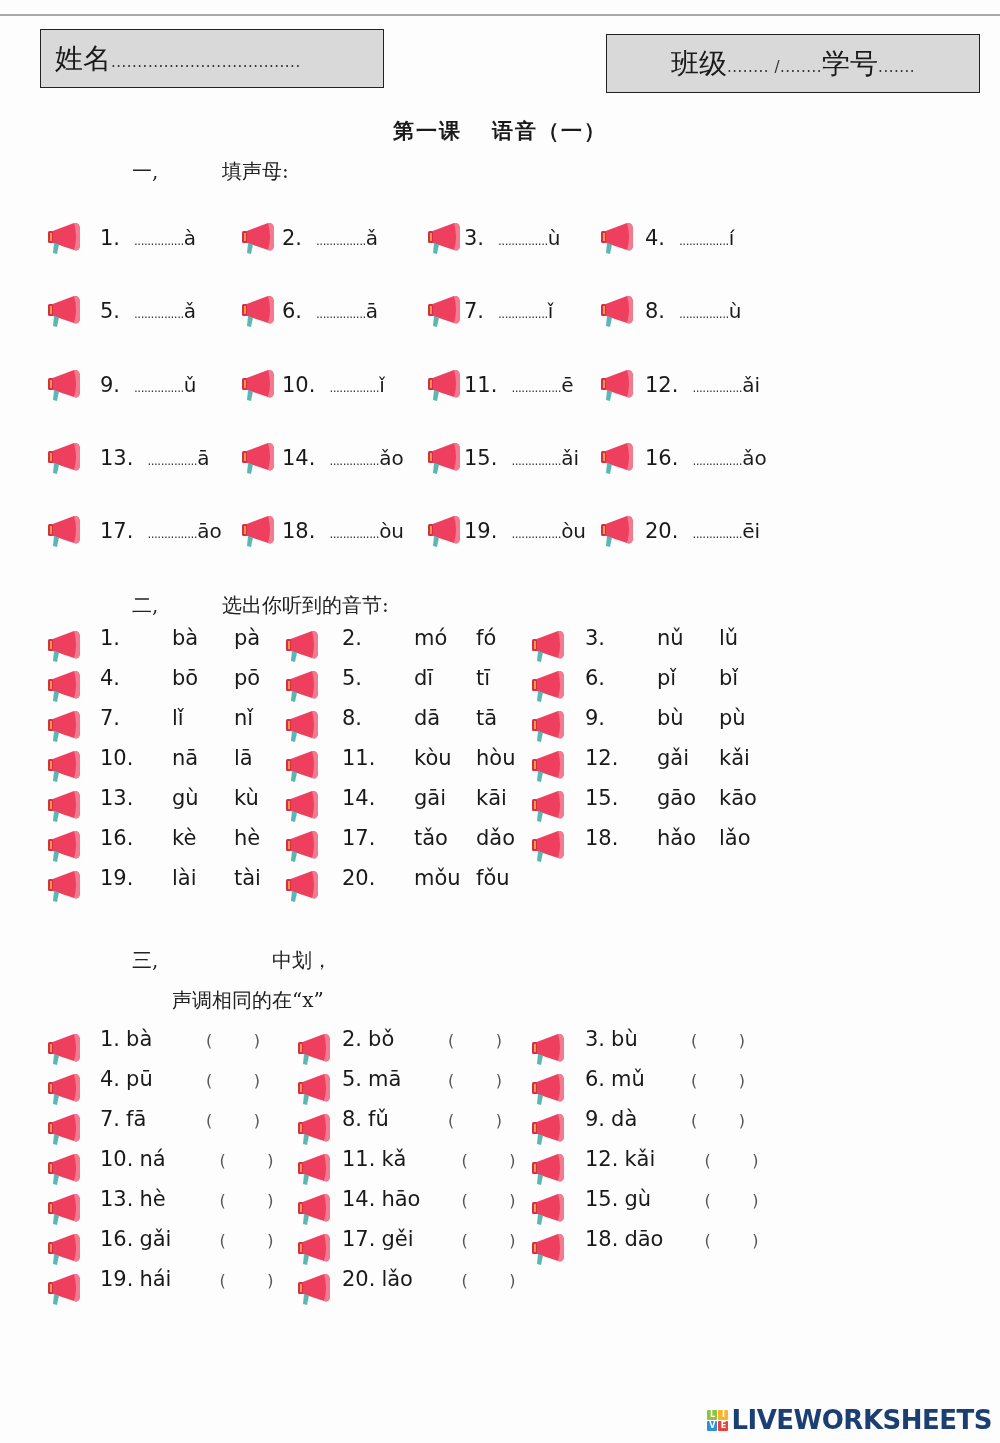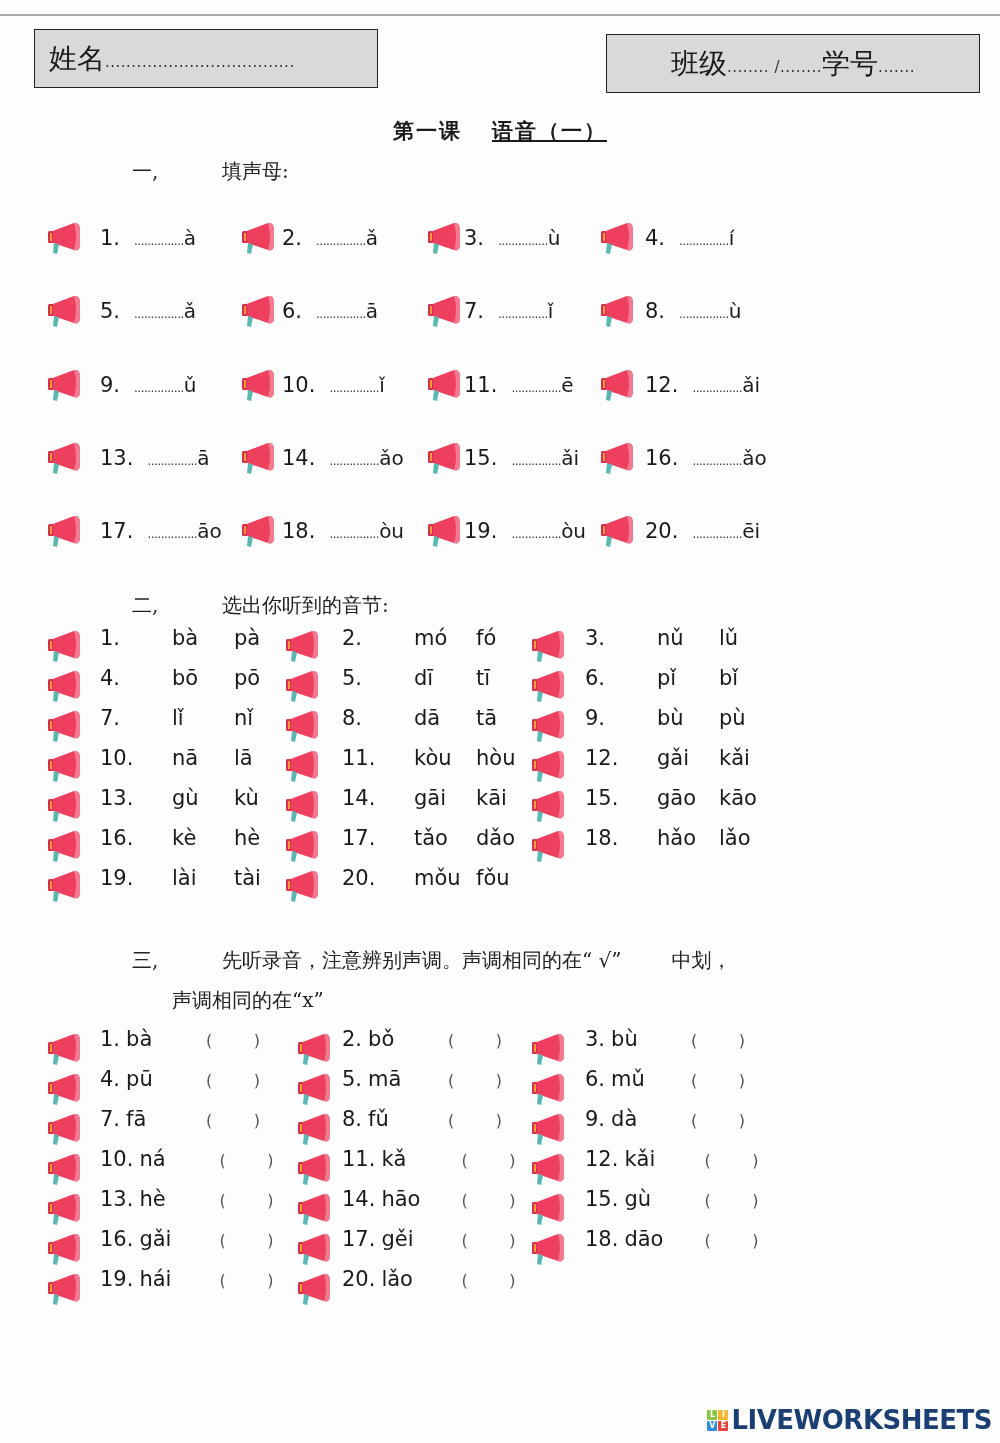--- a/index.html
+++ b/index.html
@@ -2,27 +2,27 @@
 <html><head>
 <meta charset="utf-8">
 <style>
   * { box-sizing: border-box; margin: 0; padding: 0; }
   html, body { width: 1000px; height: 1443px; background: #fdfdfd; overflow: hidden; }
   body { position: relative; font-family: "DejaVu Sans", sans-serif; color: #1a1a1a; }
 
   .topline { position: absolute; left: 0; top: 14px; width: 1000px; height: 2px; background: #a9a9a9; }
 
   .box { position: absolute; background: #d9d9d9; border: 1.5px solid #222; display: flex; align-items: center; }
-  .box-name { left: 34px; top: 29px; width: 344px; height: 59px; padding-left: 14px; }
+  .box-name { left: 40px; top: 29px; width: 344px; height: 59px; padding-left: 14px; }
   .box-class { left: 606px; top: 34px; width: 374px; height: 59px; justify-content: center; }
   .box .lbl { font-family: "DejaVu Serif", serif; font-size: 28px; color: #1a1a1a; }
   .box .dots { font-size: 15px; letter-spacing: 0.5px; color: #333; align-self: flex-end; margin-bottom: 16px; }
 
   .title { position: absolute; top: 117px; left: 0; width: 1000px; text-align: center; font-family: "DejaVu Serif", serif; font-weight: bold; font-size: 21px; letter-spacing: 2px; }
-  .title span + span { margin-left: 30px; text-decoration: underline; }
+  .title span + span { margin-left: 30px; }
 
   .section-heading { position: absolute; font-family: "DejaVu Serif", serif; font-size: 20px; color: #222; display: flex; }
   .section-heading .num { width: 90px; }
 
   .mega { position: absolute; width: 40px; height: 36px; }
 
   .item { position: absolute; font-family: "DejaVu Sans", sans-serif; font-size: 21px; white-space: nowrap; display: flex; align-items: baseline; }
   .item .n { margin-right: 14px; }
   .item .blank { font-size: 12px; letter-spacing: -0.5px; color: #333; display: inline-block; }
   .item .fin { font-size: 20px; }
@@ -551,21 +551,20 @@
       </svg></div>
     <div class="item s2" style="left:342px;top:866px">
       <span class="n">20.</span>
       <span class="opt">mǒu</span>
       <span class="opt">fǒu</span>
     </div>
   </div>
 
 <div class="section-heading" style="left:132px; top:947px; width:780px;">
   <span class="num">三,</span>
-  <span>先听录音，注意辨别声调。声调相同的在“ √”</span>
   <span style="margin-left:50px;">中划，</span>
 </div>
 <div class="section-heading" style="left:172px; top:987px;">
   <span>声调相同的在“x”</span>
 </div>
 
 <div id="s3">
     <div class="mega" style="left:44px;top:1031px"><svg viewBox="0 0 40 36" width="40" height="36">
         <path d="M6 12 L30 3 Q36 2 36 10 L36 24 Q36 32 30 30 L6 22 Z" fill="#ee3f5f"></path>
         <path d="M30 3 Q36 2 36 10 L36 24 Q36 32 30 30 Q34 17 30 3 Z" fill="#f47a90"></path>

